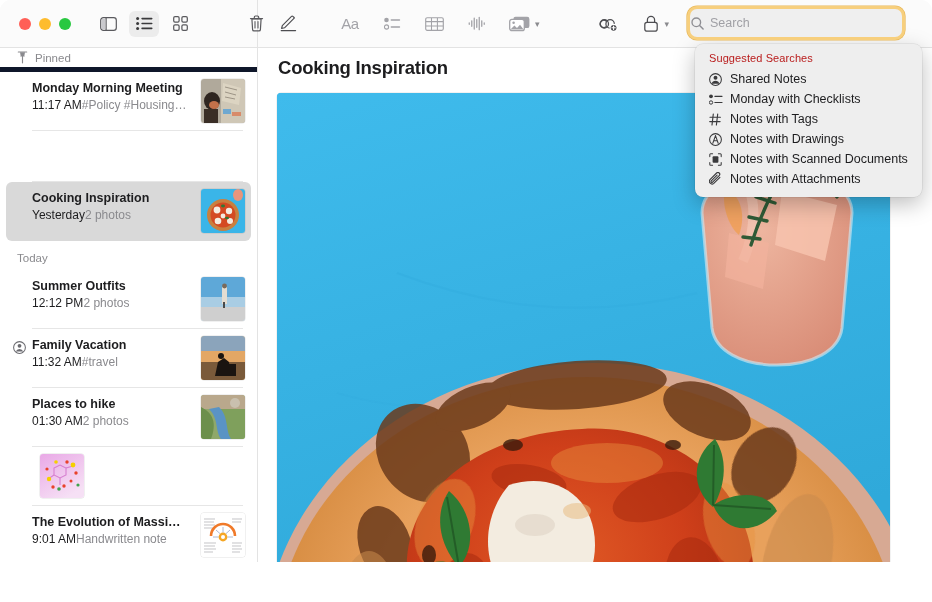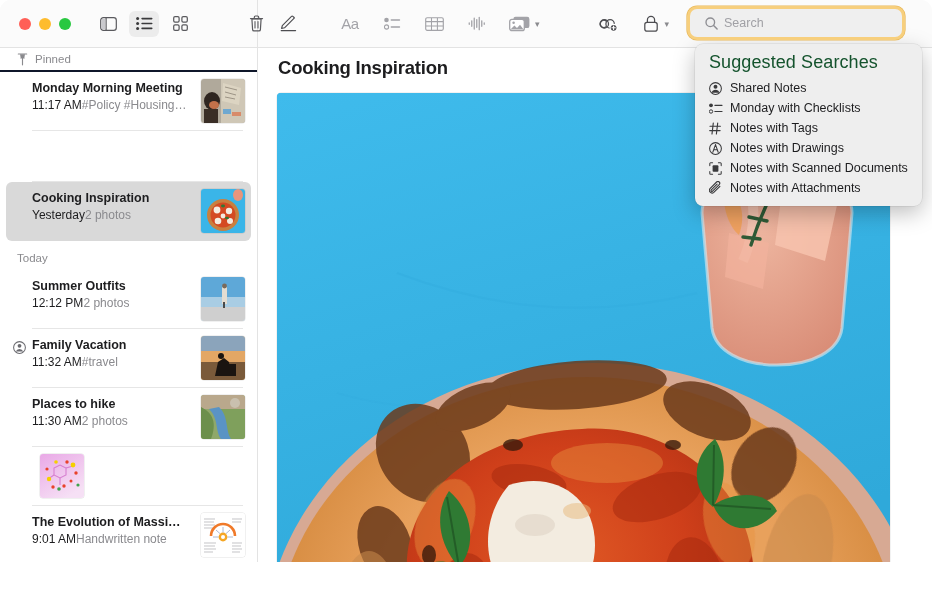--- a/index.html
+++ b/index.html
@@ -72,21 +72,21 @@
     color: #4d4d51; padding: 0 4px;
   }
 
   
   .search-wrap { position: absolute; left: 432px; top: 9px; }
   .search-field {
     width: 212px; height: 28px;
     background: #efefef;
     border-radius: 7px;
     display: flex; align-items: center;
-    padding-left: 15px;
+    padding-left: 1px;
     box-shadow: 0 0 0 3px #f7cf7d, 0 0 0 3.6px #e8b85a;
     position: relative; z-index: 40;
   }
   .search-icon { color: #8e8e93; display: flex; align-items: center; }
   .search-input {
     border: none; background: transparent; outline: none;
     font-family: "Liberation Sans", sans-serif;
     font-size: 12.5px; color: #1d1d1f;
     margin-left: 6px; width: 170px;
   }
@@ -97,21 +97,21 @@
     position: absolute;
     left: 695px; top: 44px;
     width: 227px;
     background: #eeeeee;
     border-radius: 8px;
     box-shadow: 0 7px 22px rgba(0,0,0,0.26), 0 0 0 0.5px rgba(0,0,0,0.10);
     padding: 7px 0 8px 0;
     z-index: 35;
   }
   .dd-header {
-    font-size: 18px; color: #14532d;
+    font-size: 11px; color: #b91c1c;
     padding: 1px 0 5px 14px;
     letter-spacing: 0.1px;
   }
   .dd-item {
     display: flex; align-items: center;
     height: 20px;
     padding: 0 10px 0 12px;
     font-size: 12.5px; color: #1d1d1f;
   }
   .dd-ico {
@@ -126,21 +126,21 @@
     position: absolute; left: 0; top: 48px;
     width: 258px; height: 554px;
     background: #ffffff;
     border-right: 1px solid #e3e3e3;
     overflow: hidden;
   }
   .pinned-bar {
     height: 24px;
     display: flex; align-items: center;
     padding-left: 17px;
-    border-bottom: 2px solid #0f172a;
+    border-bottom: 5px solid #0f172a;
     background: #ffffff;
   }
   .pin-icon { color: #8a8a8e; display: flex; align-items: center; margin-right: 7px; }
   .pinned-label { font-size: 11.5px; color: #8a8a8e; }
 
   .section-label {
     font-size: 11.5px; color: #8a8a8e;
     padding: 11px 0 6px 17px;
   }
 
@@ -485,21 +485,21 @@
             <rect x="28" y="28" width="7" height="12" fill="#1a1410"></rect>
           </svg>
         </div>
         <div class="divider"></div>
       </div>
 
       <div class="note-row">
         <div class="note-text">
           <div class="note-title">Places to hike</div>
           <div class="note-meta">
-            <span class="note-time">11:30 AM</span>
+            <span class="note-time">01:30 AM</span>
             <span class="note-sub">2 photos</span>
           </div>
         </div>
         <div class="note-thumb">
           <svg viewBox="0 0 44 44" preserveAspectRatio="none">
             <rect width="44" height="44" fill="#8fa86a"></rect>
             <path d="M0 0 h44 v14 H0z" fill="#b9a88c"></path>
             <path d="M0 12 C12 18, 16 28, 10 44 L0 44z" fill="#6c8f4c"></path>
             <path d="M14 14 C22 22, 20 34, 26 44 L44 44 L44 14z" fill="#7fa05c"></path>
             <path d="M8 14 C18 24, 14 36, 20 44 L30 44 C24 34, 28 22, 18 12 Z" fill="#5a93c4"></path>

